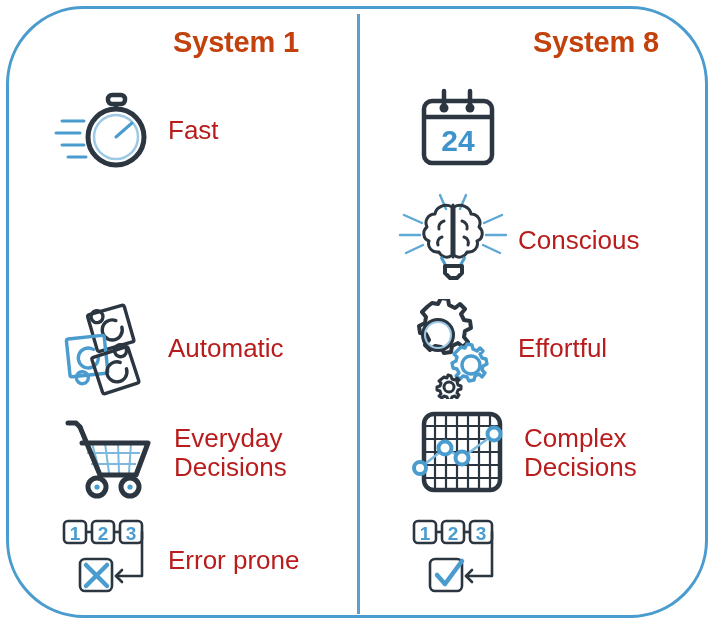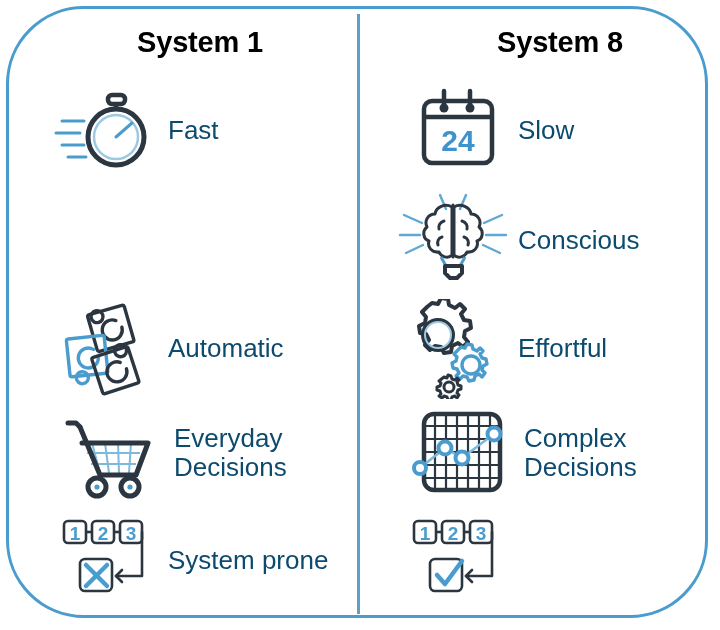--- a/index.html
+++ b/index.html
@@ -19,33 +19,34 @@
     background:#5a9fcd;
   }
 
   .col{position:absolute; top:0; width:360px; height:630px;}
   #col1{left:0;}
   #col2{left:360px;}
 
   .col-title{
     position:absolute; top:26px; left:0; width:400px;
     text-align:center;
-    font-size:29px; font-weight:bold; color:#000000;
+    font-size:29px; font-weight:bold; color:#c2410c;
     letter-spacing:-0.2px;
+    padding-left:36px;
   }
 
   .row{position:absolute; left:0; width:360px; height:106px;}
   .row-icon{
     position:absolute; left:38px; top:0; width:120px; height:106px;
     display:flex; align-items:center; justify-content:flex-end;
   }
   .row-label{
     position:absolute; left:168px; top:0; width:190px; height:106px;
     display:flex; align-items:center;
-    font-size:26px; color:#0c4a6e; line-height:1.12;
+    font-size:26px; color:#b91c1c; line-height:1.12;
     white-space:pre-line;
   }
   #col2 .row-icon{left:28px;}
   #col2 .row-label{left:158px;}
 
   .r0{top:78px;} .r1{top:188px;} .r2{top:296px;}
   .r3{top:400px;margin-left:6px;} .r4{top:508px;}
 </style>
 </head>
 <body>
@@ -148,21 +149,21 @@
           <path d="M88 17v44H62"></path>
           <path d="M68 55l-6 6 6 6"></path>
           <rect x="26" y="44" width="32" height="32" rx="5"></rect>
         </g>
         <g fill="none" stroke="#4a9ccf" stroke-width="4.5" stroke-linecap="round">
           <line x1="32" y1="50" x2="53" y2="71"></line>
           <line x1="53" y1="50" x2="32" y2="71"></line>
         </g>
       </svg>
     </div>
-    <div class="row-label">System prone</div>
+    <div class="row-label">Error prone</div>
   </div>
 </div>
 
 <div class="col" id="col2">
 
   <div class="col-title">System 8</div>
 
   <div class="row r0">
     <div class="row-icon">
       <svg width="100" height="92" viewBox="0 0 100 92">
@@ -172,21 +173,20 @@
         </g>
         <circle cx="36" cy="23" r="4.5" fill="#2b3641"></circle>
         <circle cx="62" cy="23" r="4.5" fill="#2b3641"></circle>
         <g fill="none" stroke="#2b3641" stroke-width="4.5" stroke-linejoin="round">
           <rect x="16" y="16" width="68" height="62" rx="8"></rect>
           <line x1="16" y1="32" x2="84" y2="32"></line>
         </g>
         <text x="50" y="66" text-anchor="middle" font-size="30" font-weight="bold" fill="#3f93cd" font-family="Liberation Sans, sans-serif">24</text>
       </svg>
     </div>
-    <div class="row-label">Slow</div>
   </div>
 
   <div class="row r1">
     <div class="row-icon">
       <svg width="110" height="100" viewBox="0 0 110 100">
         <g fill="none" stroke="#5fa7d4" stroke-width="2.4" stroke-linecap="round">
           <line x1="6" y1="24" x2="24" y2="32"></line>
           <line x1="2" y1="44" x2="22" y2="44"></line>
           <line x1="8" y1="62" x2="25" y2="54"></line>
           <line x1="104" y1="24" x2="86" y2="32"></line>

